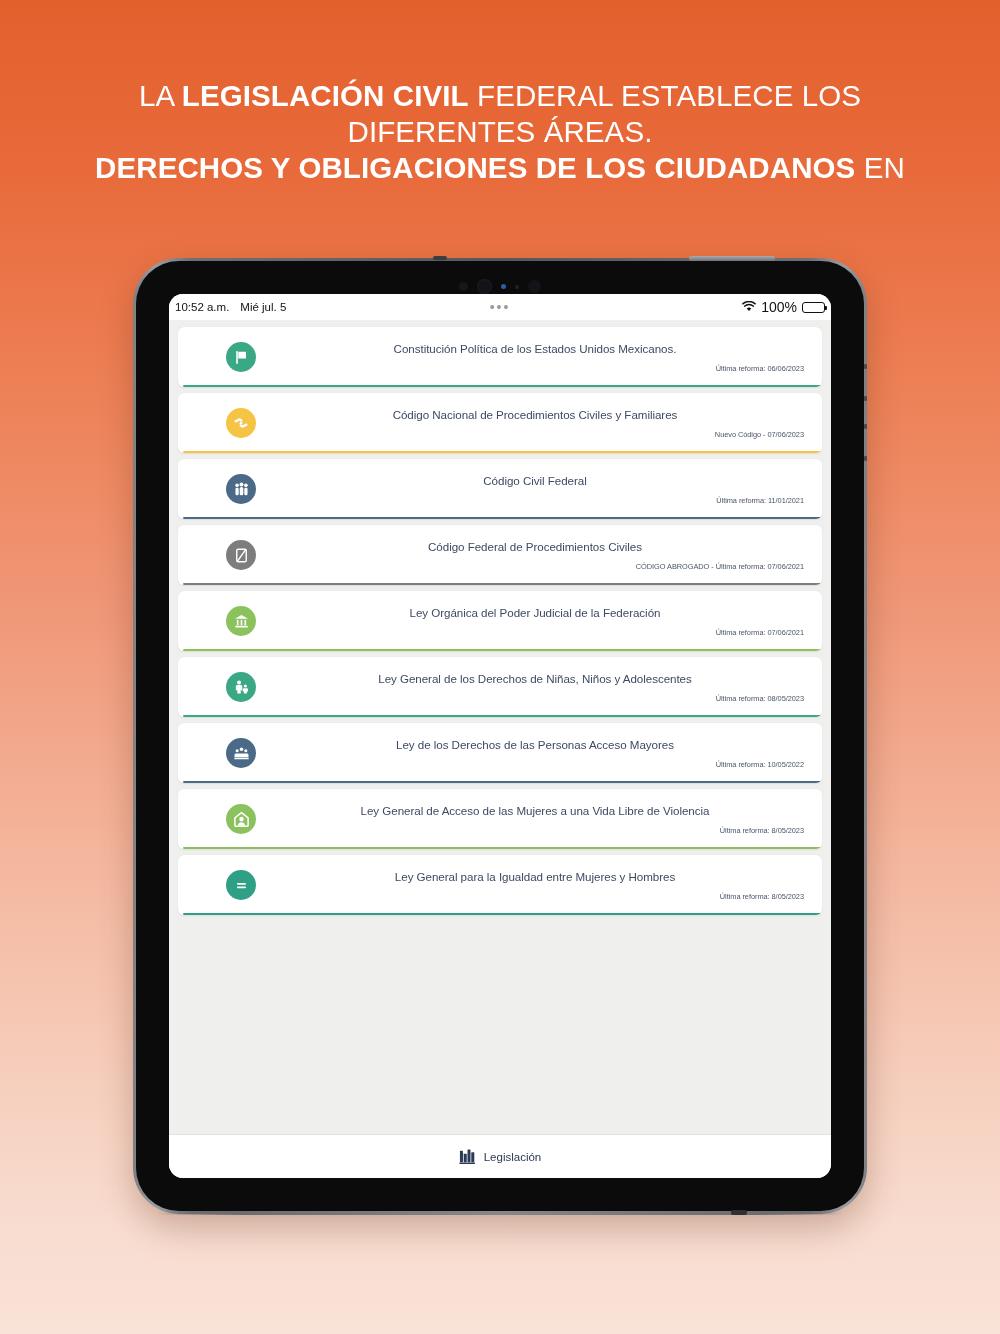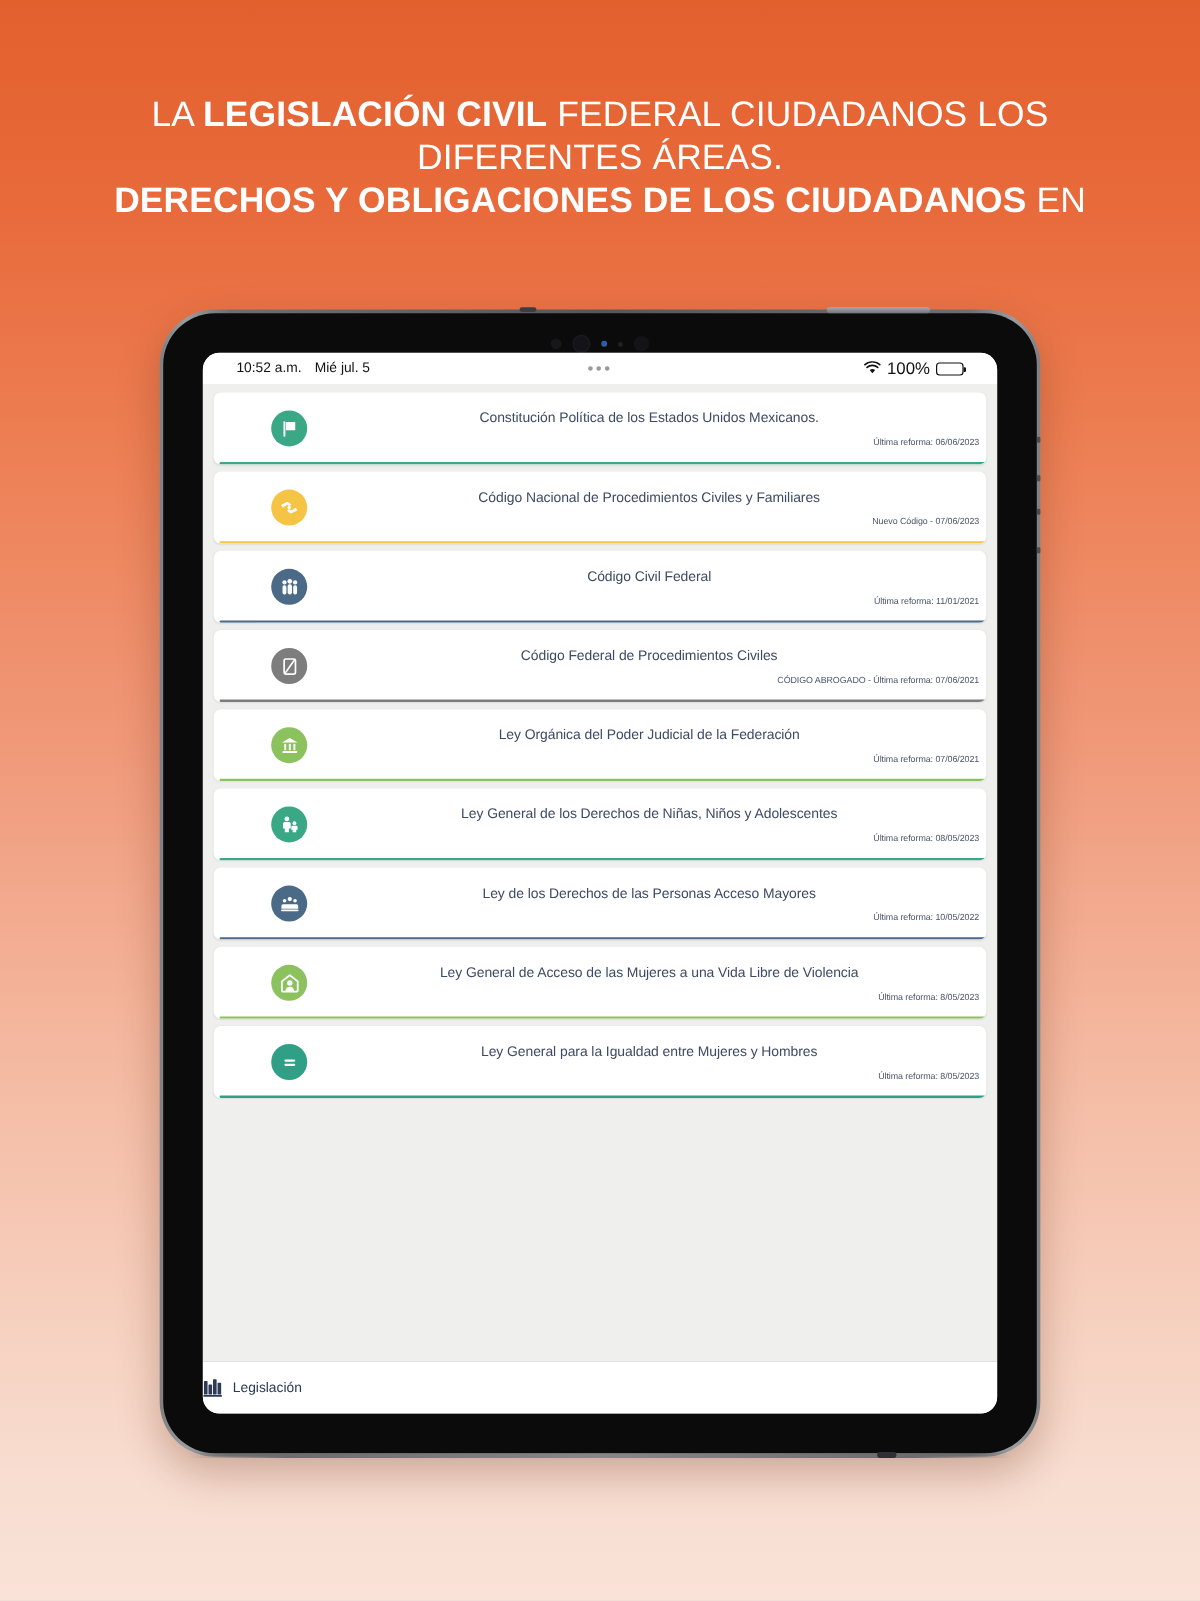--- a/index.html
+++ b/index.html
@@ -143,21 +143,21 @@
     flex-direction: column;
   }
 
   
   .statusbar {
     height: 26px;
     flex: 0 0 26px;
     background: #ffffff;
     display: flex;
     align-items: center;
-    padding: 0 28px;
+    padding: 0 6px;
     font-size: 11.5px;
     color: #121212;
     position: relative;
   }
   .sb-left { display: flex; align-items: baseline; gap: 11px; font-weight: 400; }
   .sb-center {
     position: absolute;
     left: 50%; top: 50%;
     transform: translate(-50%,-50%);
     color: #9a9a9a;
@@ -233,21 +233,21 @@
     border-radius: 50%;
     flex: 0 0 30px;
     margin-left: 48px;
     display: flex;
     align-items: center;
     justify-content: center;
   }
   .badge svg { display: block; }
   .card-texts {
     flex: 1 1 auto;
-    padding-right: 6px;
+    padding-right: 18px;
     padding-left: 10px;
     display: flex;
     flex-direction: column;
     align-items: center;
   }
   .card-title {
     font-size: 11.6px;
     color: #3d4a63;
     text-align: center;
     line-height: 14px;
@@ -265,33 +265,33 @@
   .tabbar {
     flex: 0 0 44px;
     background: #ffffff;
     border-top: 0.5px solid #e0e0e0;
     display: flex;
   }
   .tab {
     flex: 1 1 50%;
     display: flex;
     align-items: center;
-    justify-content: flex-start;
+    justify-content: center;
     gap: 8px;
     font-size: 11.5px;
   }
   .tab.active { color: #2b3a55; }
   .tab.inactive { color: #9b9b9b; }
   .tab svg { display: block; }
 </style>
 </head>
 <body>
 
 <div class="headline">
-  <span class="ln"><span>LA </span><span class="b">LEGISLACIÓN CIVIL</span><span> FEDERAL CIUDADANOS LOS</span></span>
+  <span class="ln"><span>LA </span><span class="b">LEGISLACIÓN CIVIL</span><span> FEDERAL ESTABLECE LOS</span></span>
   <span class="ln">DIFERENTES ÁREAS.</span>
   <span class="ln"><span class="b">DERECHOS Y OBLIGACIONES DE LOS CIUDADANOS</span><span> EN</span></span>
 </div>
 
 <div class="tablet">
   <div class="frame-outer">
     <div class="frame-body"></div>
     <span class="ant a1"></span>
     <span class="ant a2"></span>
     <span class="ant a3"></span>

